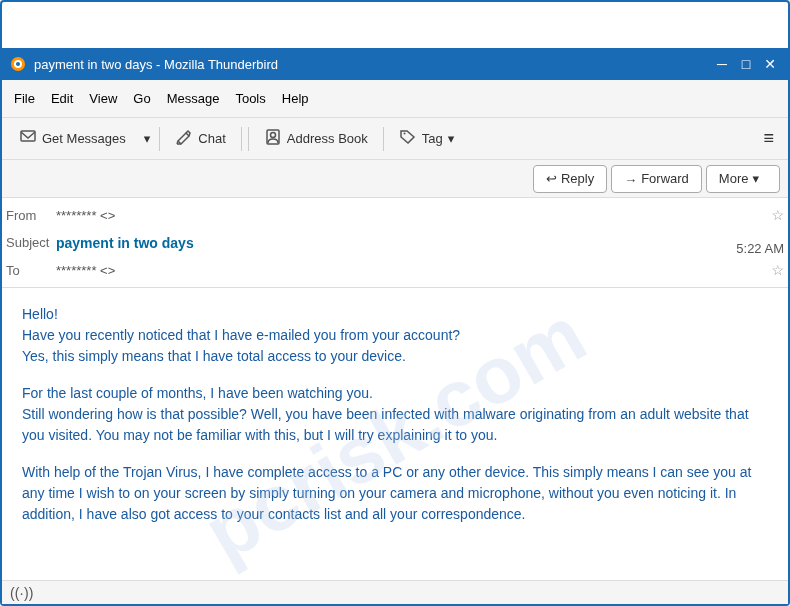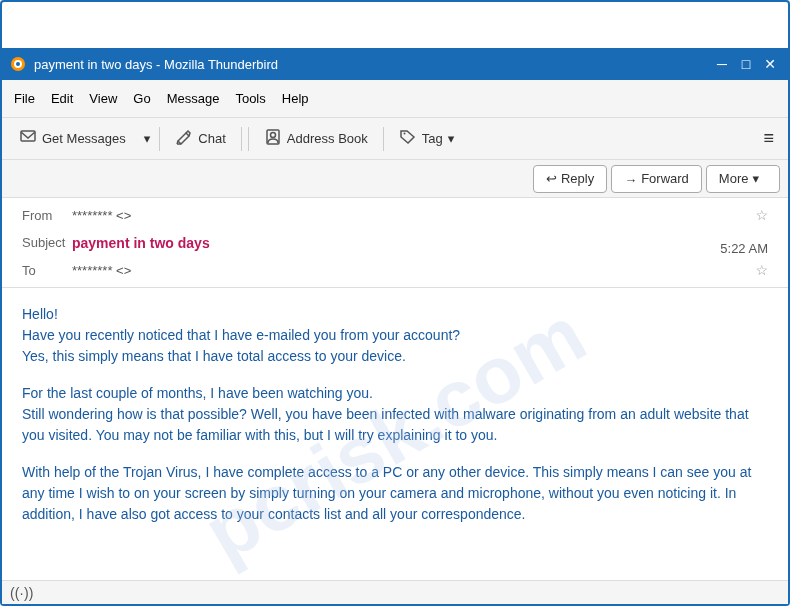--- a/index.html
+++ b/index.html
@@ -173,21 +173,21 @@
     }
 
     .action-btn.more {
       padding-right: 20px;
     }
 
     
     .email-header {
       background: #fff;
       border-bottom: 1px solid #ddd;
-      padding: 6px 20px;
+      padding: 6px 4px;
       flex-shrink: 0;
     }
 
     .header-row {
       display: flex;
       align-items: center;
       padding: 3px 0;
       font-size: 13px;
     }
 
@@ -199,21 +199,21 @@
     }
 
     .header-value {
       color: #333;
       flex: 1;
     }
 
     .header-value.subject {
       font-weight: bold;
       font-size: 14px;
-      color: #be185d;
+      color: #0369a1;
     }
 
     .star-icon {
       margin-left: 4px;
       color: #999;
       font-size: 14px;
       cursor: pointer;
     }
 
     .timestamp {

